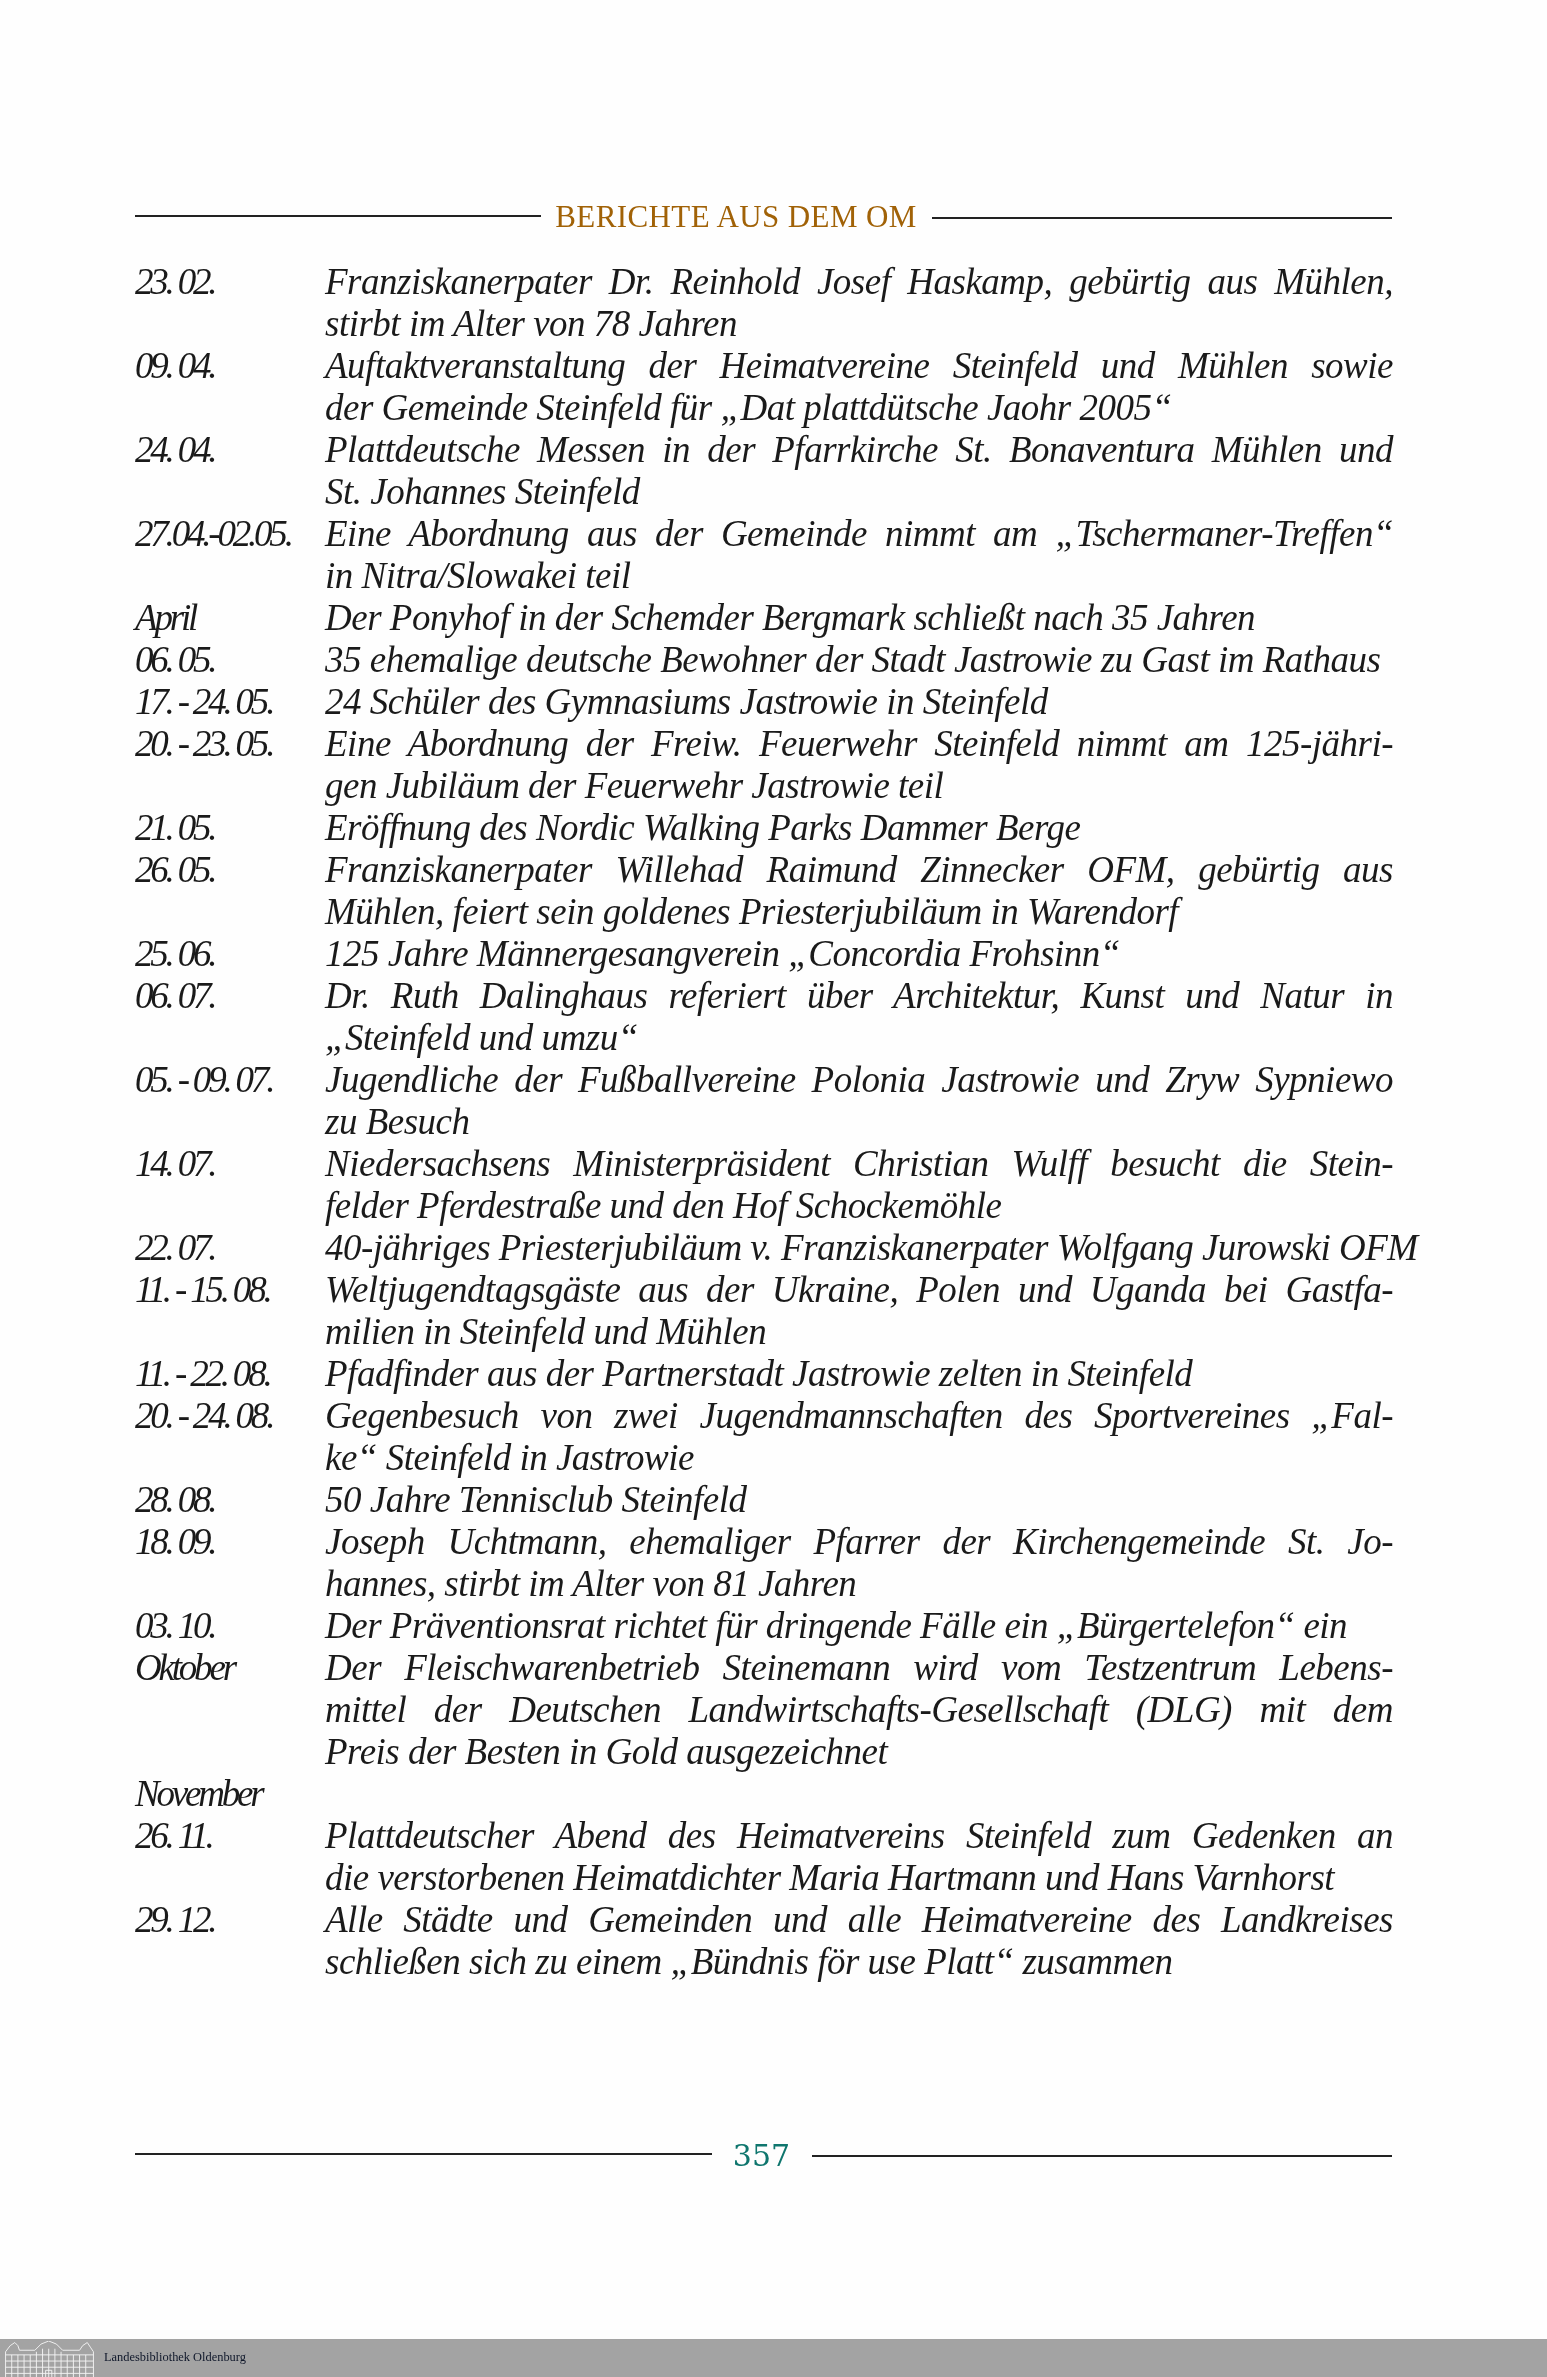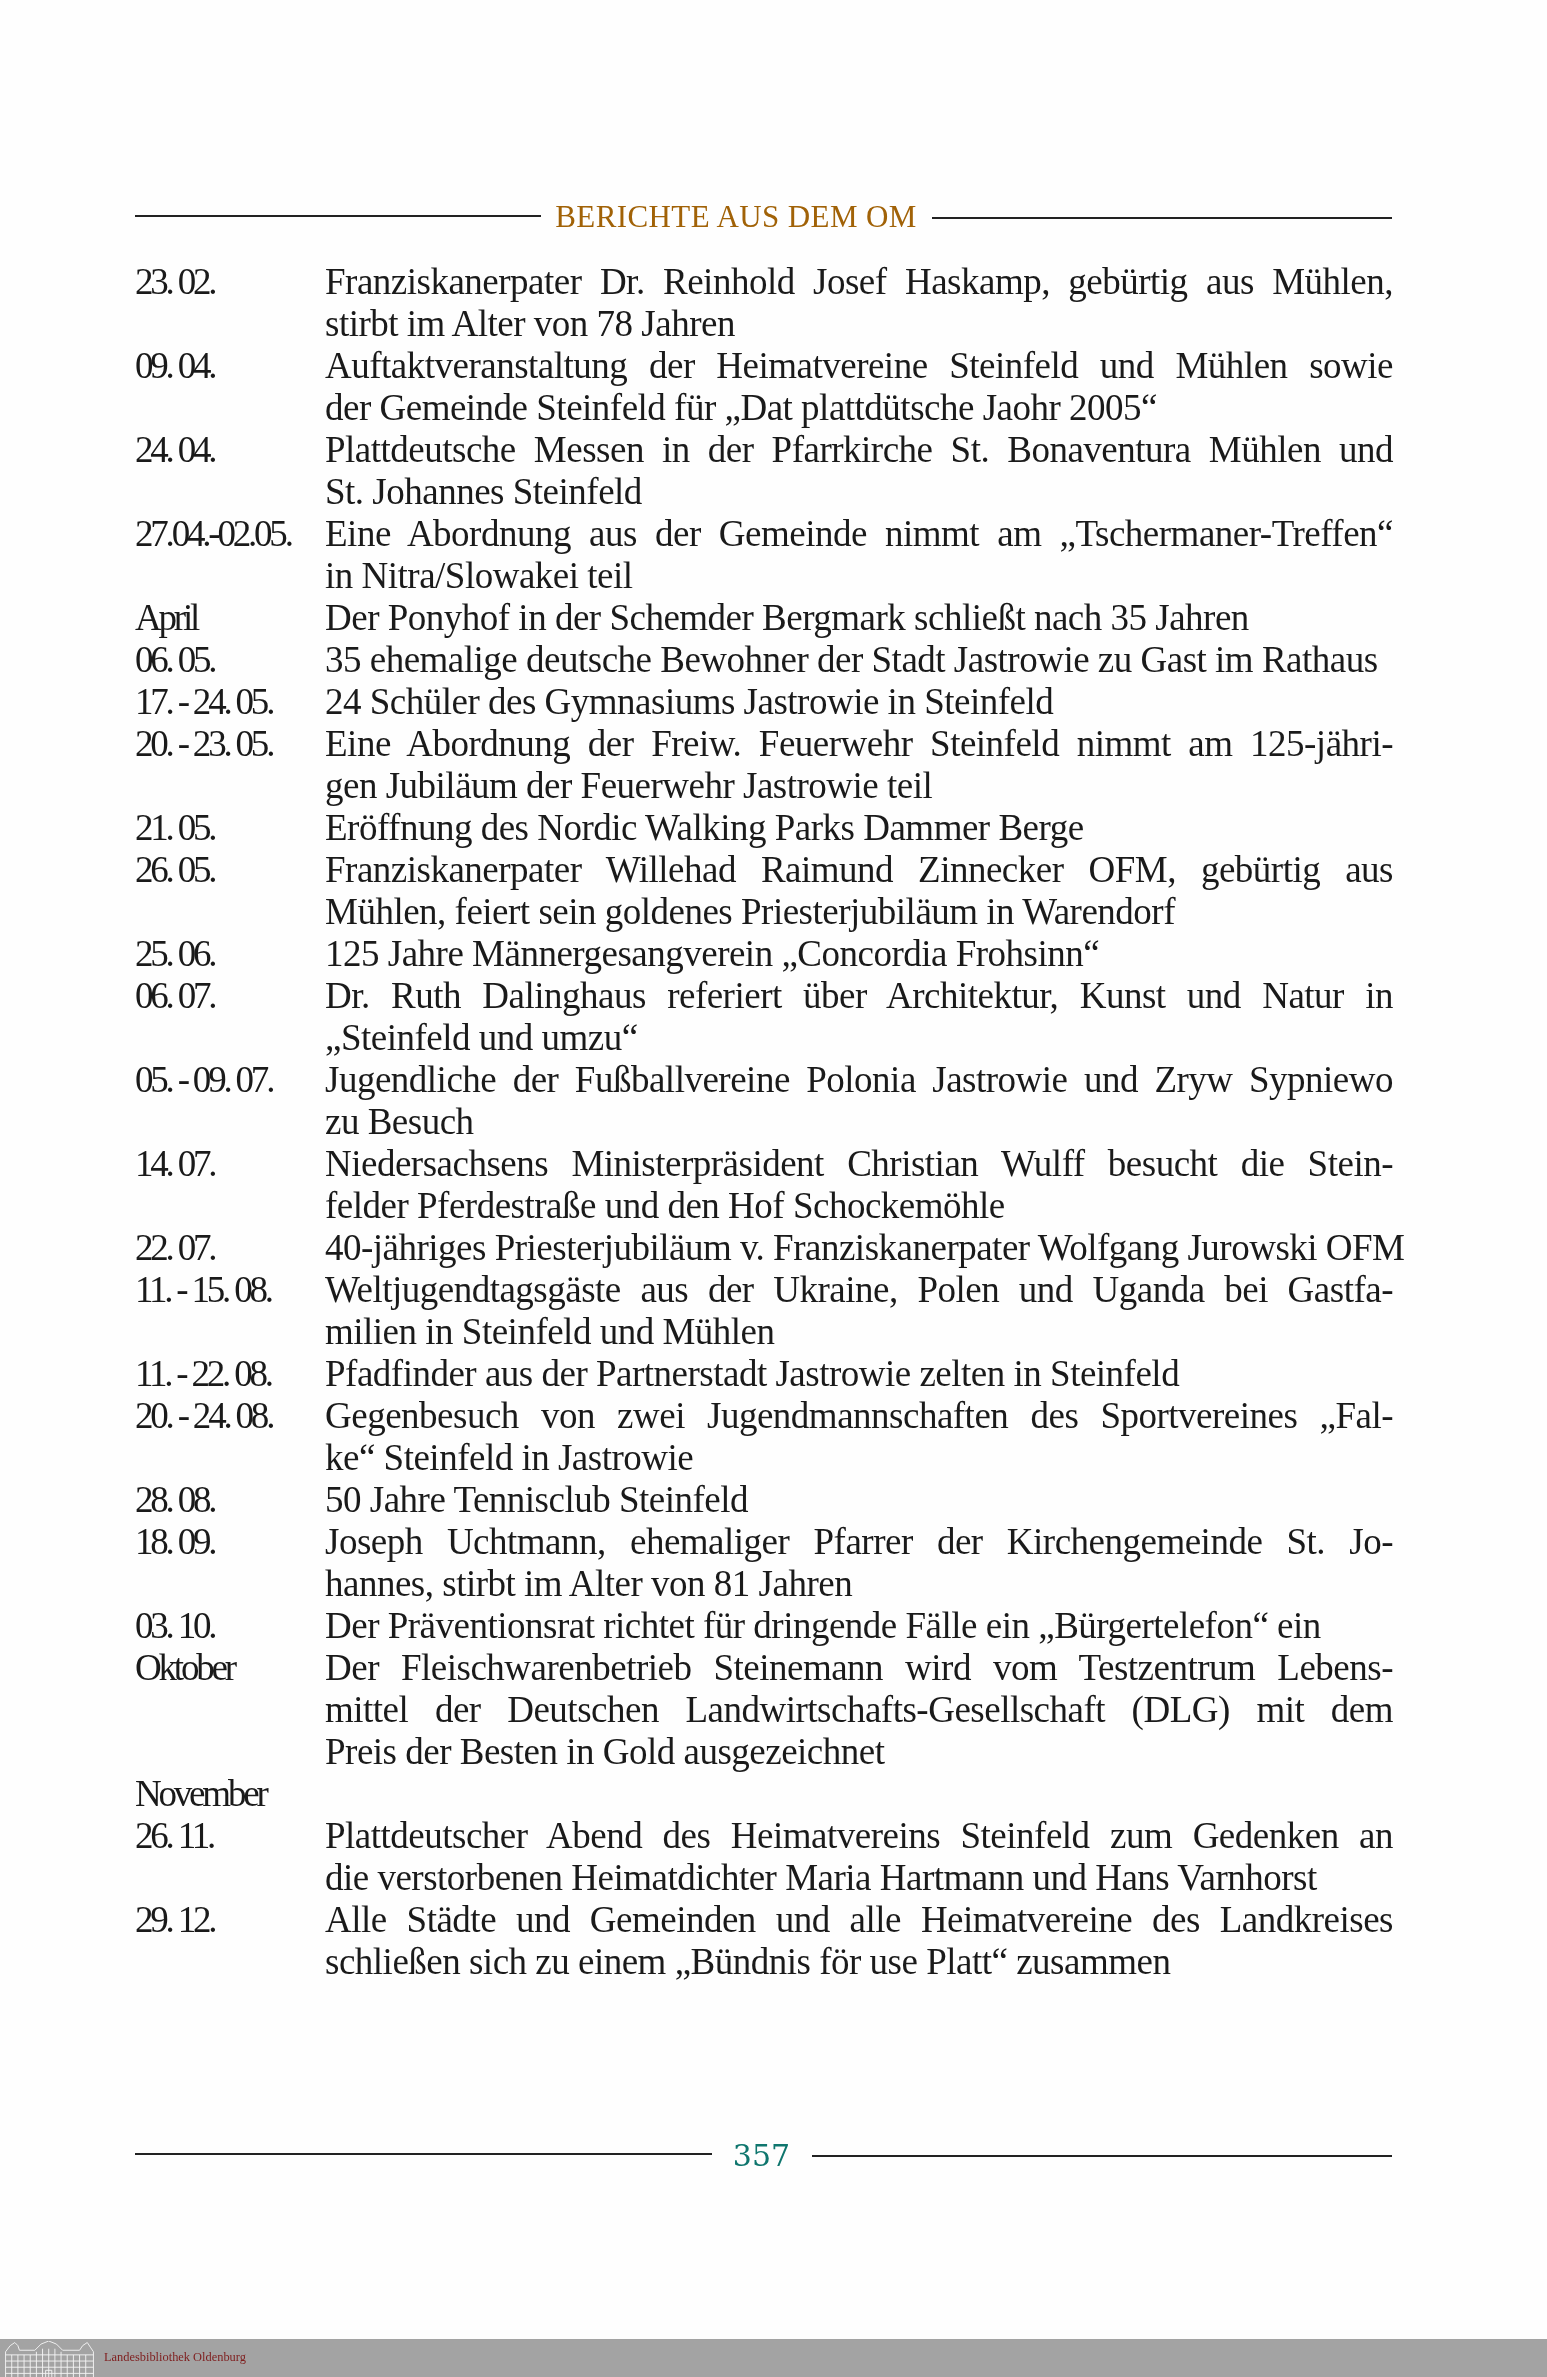--- a/index.html
+++ b/index.html
@@ -16,21 +16,21 @@
   .running-header .rule { position: absolute; top: 20px; height: 2.3px; background: #222; }
   .running-header .rule.left { left: 0; width: 406px; }
   .running-header .rule.right { left: 797px; width: 460px; top: 21.7px; }
   .running-header .title {
     position: absolute; left: 419px; top: 0; width: 364px; text-align: center;
     font-size: 31px; line-height: 43px; letter-spacing: 0.4px; color: #a16207; white-space: nowrap;
   }
 
   
   .chronicle { position: absolute; left: 135px; top: 261px; width: 1258px; }
-  .entry { position: relative; display: flex; }
+  .entry { position: relative; display: flex; font-style: italic; }
   .entry .date {
     width: 190px; flex: 0 0 190px; font-size: 37px; line-height: 42px; white-space: nowrap;
     letter-spacing: -0.4px;
   }
   .entry .desc { flex: 1 1 auto; }
   .entry .desc .line {
     display: block; font-size: 37px; line-height: 42px; white-space: nowrap;
     text-align: justify; text-align-last: justify; letter-spacing: -0.5px;
   }
   .entry .desc .line.last { text-align-last: left; }
@@ -43,21 +43,21 @@
   .page-footer .page-number {
     position: absolute; left: 588px; top: 0; width: 77px; text-align: center;
     font-family: "DejaVu Serif", serif; font-size: 30px; line-height: 39px; color: #0f766e;
   }
 
   
   .library-band { position: absolute; left: 0; top: 2339px; width: 1548px; height: 39px; background: #a3a3a3; }
   .library-logo { position: absolute; left: 3.9px; top: 1.5px; width: 91px; height: 37px; }
   .library-name {
     position: absolute; left: 104px; top: 10.8px; font-size: 12.4px; line-height: 15.5px;
-    color: #7f1d1d; font-family: "Liberation Serif", serif; white-space: nowrap;
+    color: #0f172a; font-family: "Liberation Serif", serif; white-space: nowrap;
   }
 </style>
 </head>
 <body>
 
 <div class="page">
 
   <div class="running-header">
     <div class="rule left"></div>
     <div class="title">BERICHTE AUS DEM OM</div>

